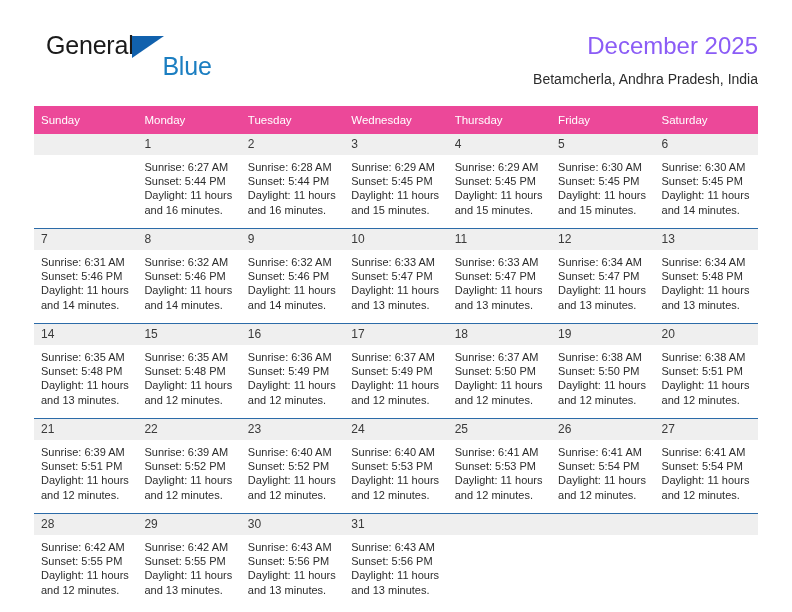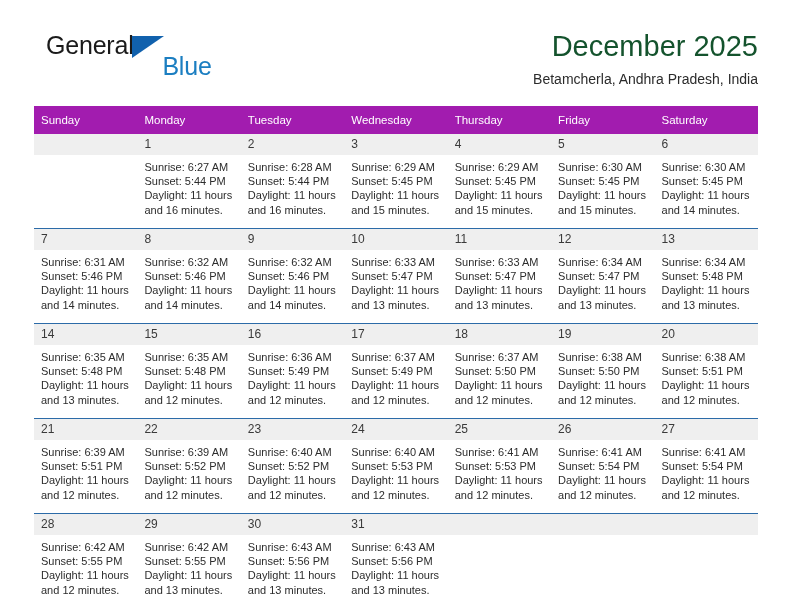--- a/index.html
+++ b/index.html
@@ -65,22 +65,22 @@
     text-align: center;
   }
 
   .title-wrap {
     position: absolute;
     right: 0;
     top: 0;
     text-align: right;
   }
   .cal-title {
-    font-size: 29px;
-    color: #14532d;
+    font-size: 24px;
+    color: #8b5cf6;
     line-height: 36px;
     font-weight: normal;
     white-space: nowrap;
   }
   .cal-sub {
     font-size: 14px;
     color: #2b2b2b;
     line-height: 22px;
     margin-top: 4px;
     white-space: nowrap;
@@ -89,21 +89,21 @@
   
   .calendar {
     position: absolute;
     left: 34px;
     top: 106px;
     width: 724px;
     border-collapse: collapse;
     table-layout: fixed;
   }
   .calendar th {
-    background: #a21caf;
+    background: #ec4899;
     color: #ffffff;
     font-size: 11.5px;
     font-weight: normal;
     text-align: left;
     padding: 5px 0 5px 7px;
     height: 18px;
     vertical-align: middle;
   }
   .wk-row > td {
     vertical-align: top;

